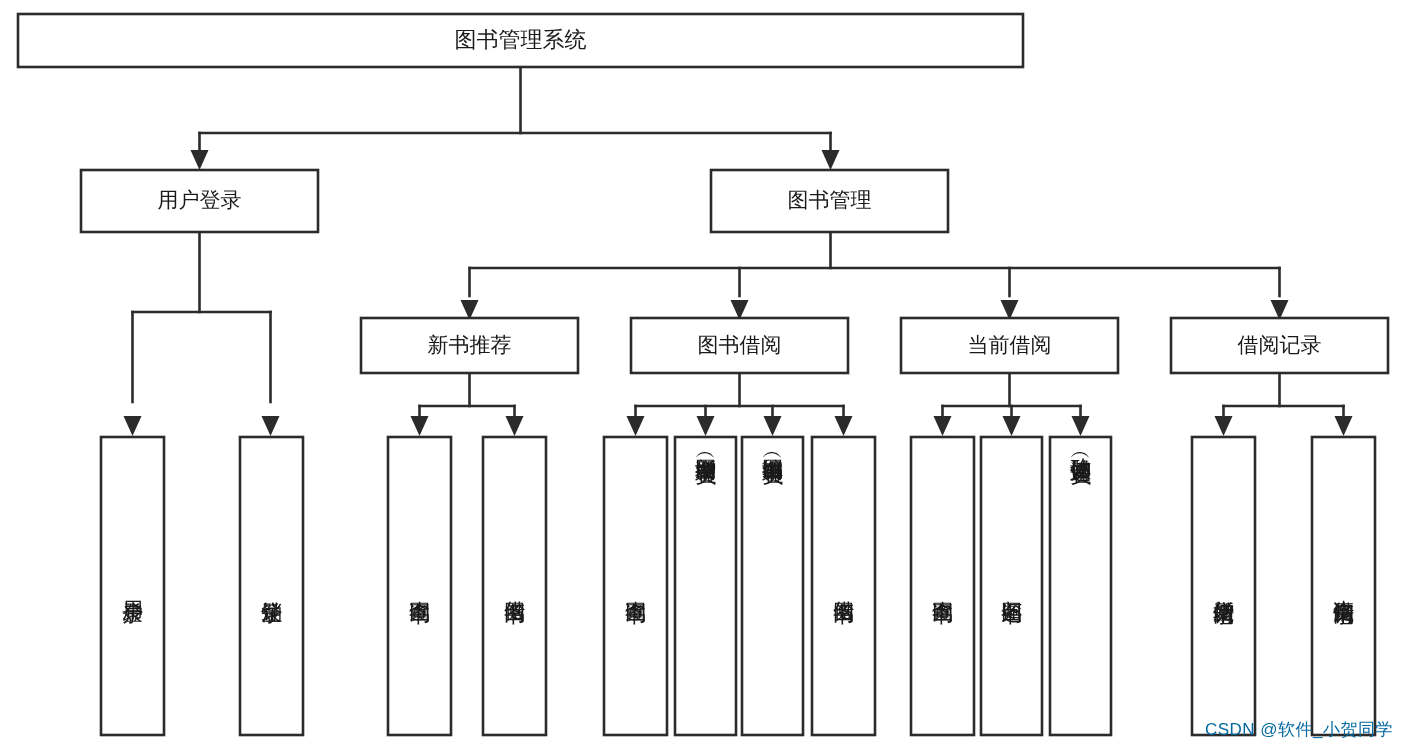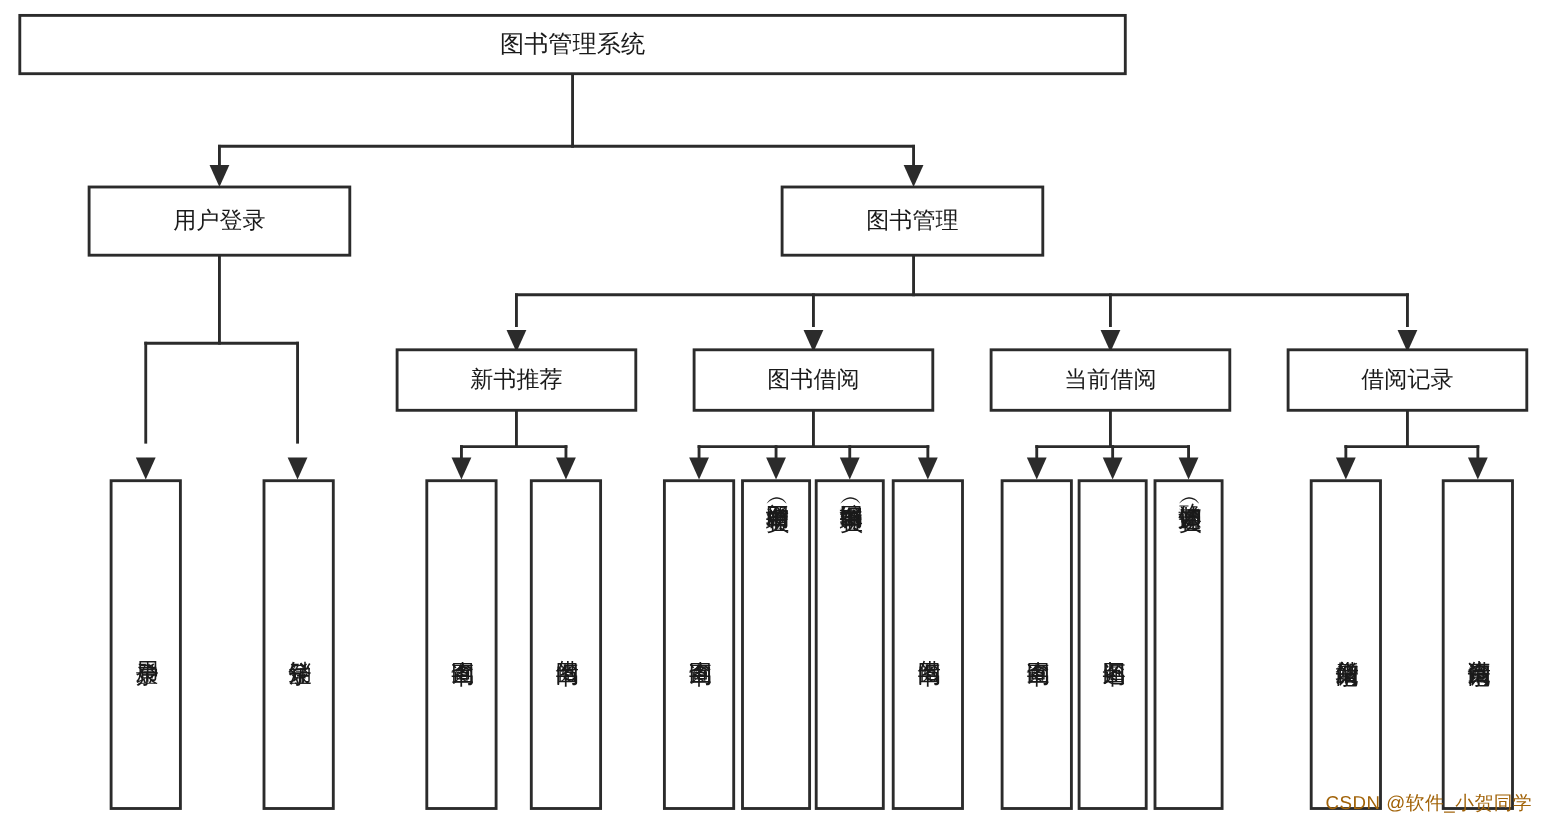--- a/index.html
+++ b/index.html
@@ -71,21 +71,21 @@
     color: #1a1a1a;
     letter-spacing: 1px;
     white-space: nowrap;
   }
   .watermark {
     position: absolute;
     right: 12px;
     bottom: 6px;
     font-family: "Liberation Sans", "DejaVu Sans", sans-serif;
     font-size: 17px;
-    color: #a16207;
+    color: #0369a1;
     letter-spacing: 0.5px;
     user-select: none;
   }
 </style>
 </head>
 <body>
 
 <div id="diagram-root">
 
   <svg class="diagram" viewBox="0 0 1405 747" xmlns="http://www.w3.org/2000/svg">

